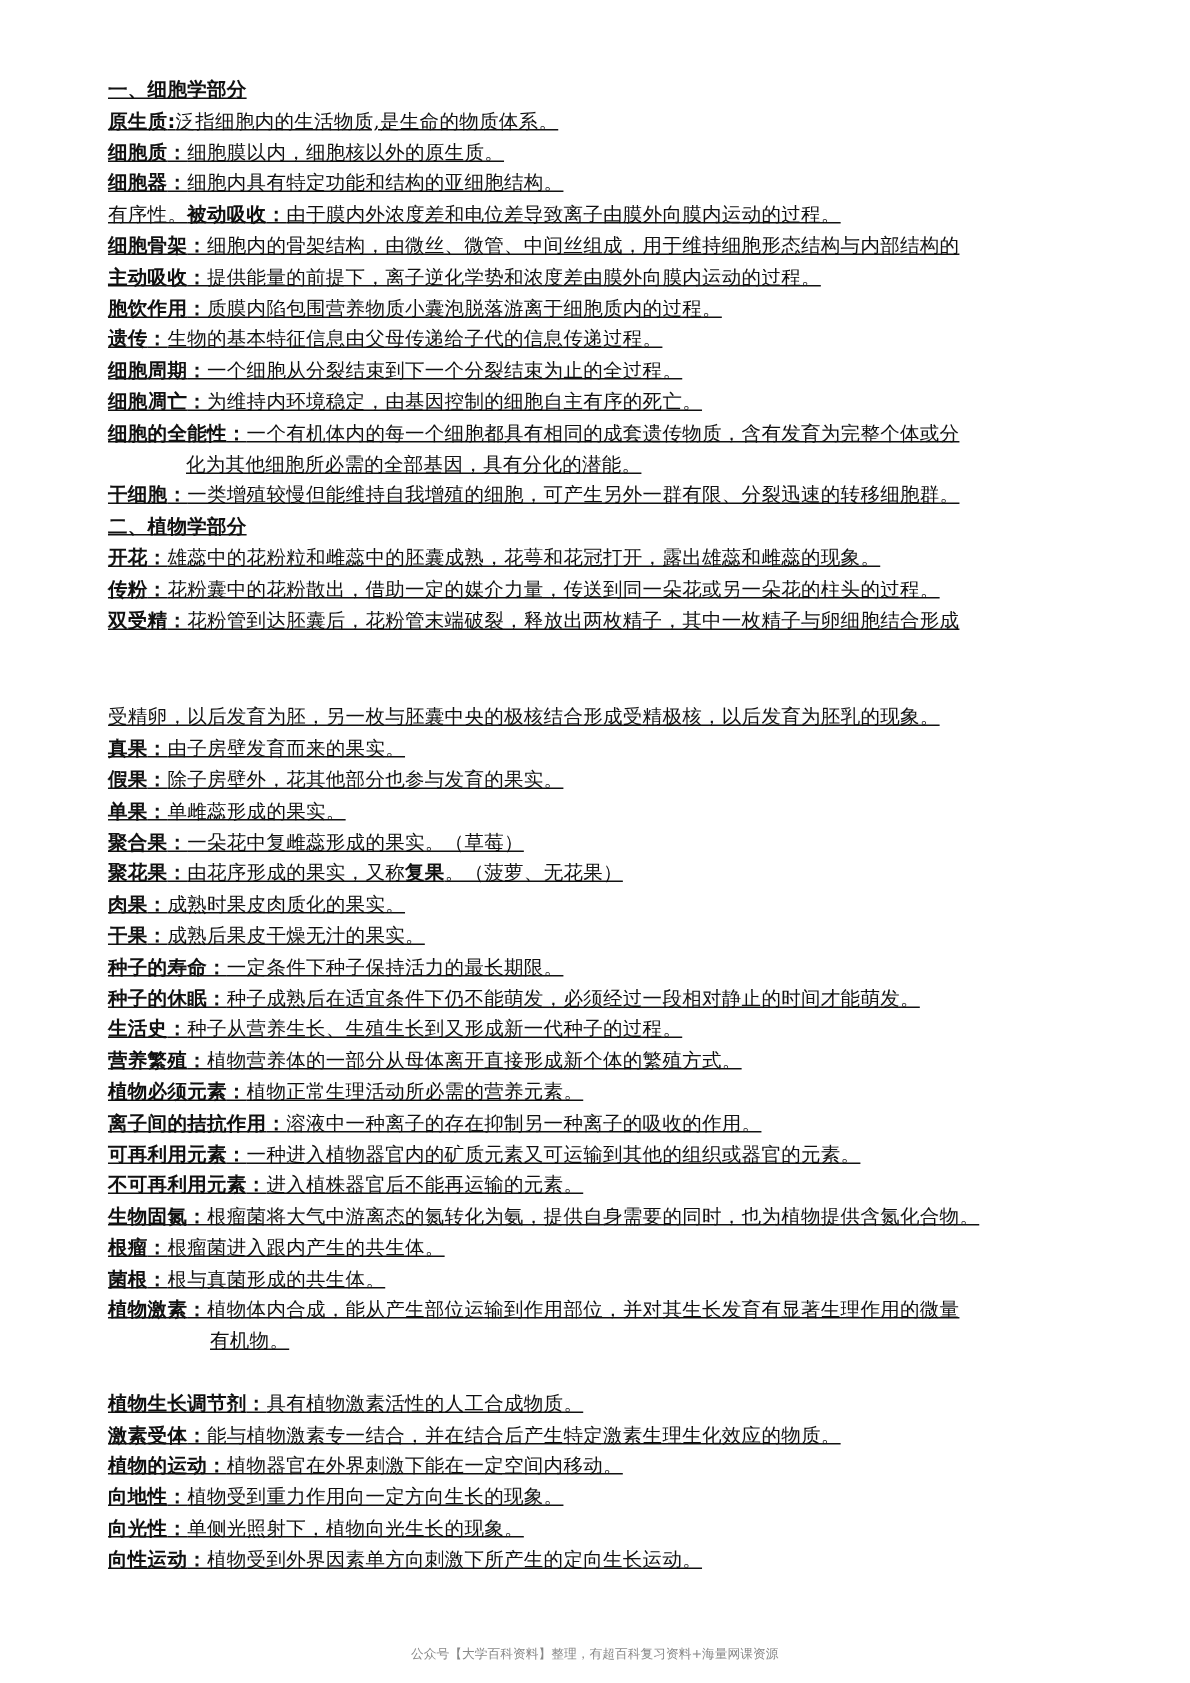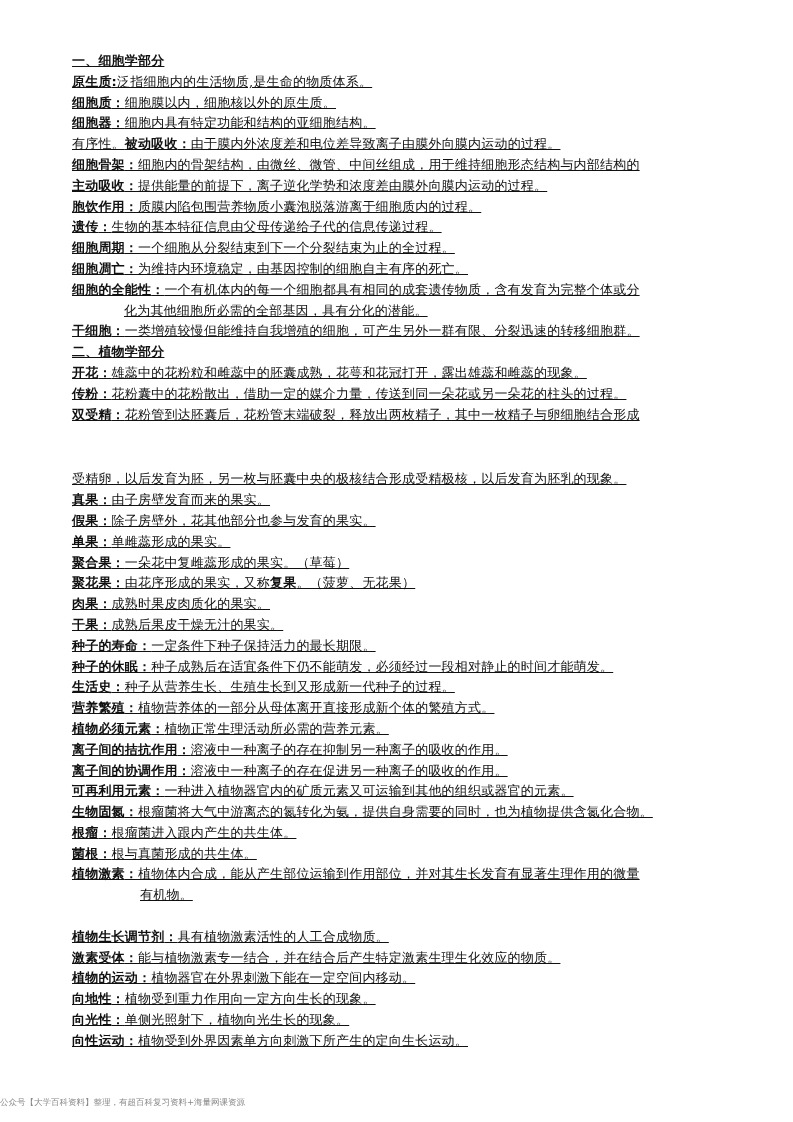--- a/index.html
+++ b/index.html
@@ -7,21 +7,21 @@
          font-family: "DejaVu Serif", "Liberation Serif", serif; color: #111; }
   .page { position: absolute; left: 72px; top: 51px; width: 620px; }
   .line { font-size: 13px; line-height: 20.8px; height: 20.8px; white-space: nowrap; letter-spacing: 0.2px; text-decoration: underline; }
   .heading { font-family: "DejaVu Sans", "Liberation Sans", sans-serif; font-weight: bold; font-size: 13px; }
   .term { font-family: "DejaVu Sans", "Liberation Sans", sans-serif; font-weight: bold; }
   .def { font-weight: normal; }
   .cont { padding-left: 0; margin-top: 44px; }
   .indent { padding-left: 52px; }
   .indent2 { padding-left: 68px; }
   .blank { height: 20.8px; }
-  .footer { position: absolute; left: 0; width: 793px; top: 1097px; text-align: left;
+  .footer { position: absolute; left: 0; width: 793px; top: 1097px; text-align: center;
             font-family: "DejaVu Sans", "Liberation Sans", sans-serif; font-size: 8.5px; color: #888; }
 </style>
 </head>
 <body>
 
 <div class="page">
   <div class="line heading">一、细胞学部分</div>
 
   <div class="line"><span class="term">原生质</span><span class="term">:</span><span class="def">泛指细胞内的生活物质,是生命的物质体系。</span></div>
   <div class="line"><span class="term">细胞质</span><span class="term">：</span><span class="def">细胞膜以内，细胞核以外的原生质。</span></div>
@@ -49,22 +49,22 @@
   <div class="line"><span class="term">聚合果</span><span class="term">：</span><span class="def">一朵花中复雌蕊形成的果实。（草莓）</span></div>
   <div class="line"><span class="term">聚花果</span><span class="term">：</span><span class="def">由花序形成的果实，又称</span><span class="term">复果</span><span class="def">。（菠萝、无花果）</span></div>
   <div class="line"><span class="term">肉果</span><span class="term">：</span><span class="def">成熟时果皮肉质化的果实。</span></div>
   <div class="line"><span class="term">干果</span><span class="term">：</span><span class="def">成熟后果皮干燥无汁的果实。</span></div>
   <div class="line"><span class="term">种子的寿命</span><span class="term">：</span><span class="def">一定条件下种子保持活力的最长期限。</span></div>
   <div class="line"><span class="term">种子的休眠</span><span class="term">：</span><span class="def">种子成熟后在适宜条件下仍不能萌发，必须经过一段相对静止的时间才能萌发。</span></div>
   <div class="line"><span class="term">生活史</span><span class="term">：</span><span class="def">种子从营养生长、生殖生长到又形成新一代种子的过程。</span></div>
   <div class="line"><span class="term">营养繁殖</span><span class="term">：</span><span class="def">植物营养体的一部分从母体离开直接形成新个体的繁殖方式。</span></div>
   <div class="line"><span class="term">植物必须元素</span><span class="term">：</span><span class="def">植物正常生理活动所必需的营养元素。</span></div>
   <div class="line"><span class="term">离子间的拮抗作用</span><span class="term">：</span><span class="def">溶液中一种离子的存在抑制另一种离子的吸收的作用。</span></div>
-  <div class="line"><span class="term">离子间的协调作用</span><span class="term">：</span><span class="def">溶液中一种离子的存在促进另一种离子的吸收的作用。</span></div>
   <div class="line"><span class="term">可再利用元素</span><span class="term">：</span><span class="def">一种进入植物器官内的矿质元素又可运输到其他的组织或器官的元素。</span></div>
+  <div class="line"><span class="term">不可再利用元素</span><span class="term">：</span><span class="def">进入植株器官后不能再运输的元素。</span></div>
   <div class="line"><span class="term">生物固氮</span><span class="term">：</span><span class="def">根瘤菌将大气中游离态的氮转化为氨，提供自身需要的同时，也为植物提供含氮化合物。</span></div>
   <div class="line"><span class="term">根瘤</span><span class="term">：</span><span class="def">根瘤菌进入跟内产生的共生体。</span></div>
   <div class="line"><span class="term">菌根</span><span class="term">：</span><span class="def">根与真菌形成的共生体。</span></div>
   <div class="line"><span class="term">植物激素</span><span class="term">：</span><span class="def">植物体内合成，能从产生部位运输到作用部位，并对其生长发育有显著生理作用的微量</span></div>
   <div class="line indent2"><span class="def">有机物。</span></div>
   <div class="blank"></div>
   <div class="line"><span class="term">植物生长调节剂</span><span class="term">：</span><span class="def">具有植物激素活性的人工合成物质。</span></div>
   <div class="line"><span class="term">激素受体</span><span class="term">：</span><span class="def">能与植物激素专一结合，并在结合后产生特定激素生理生化效应的物质。</span></div>
   <div class="line"><span class="term">植物的运动</span><span class="term">：</span><span class="def">植物器官在外界刺激下能在一定空间内移动。</span></div>
   <div class="line"><span class="term">向地性</span><span class="term">：</span><span class="def">植物受到重力作用向一定方向生长的现象。</span></div>

